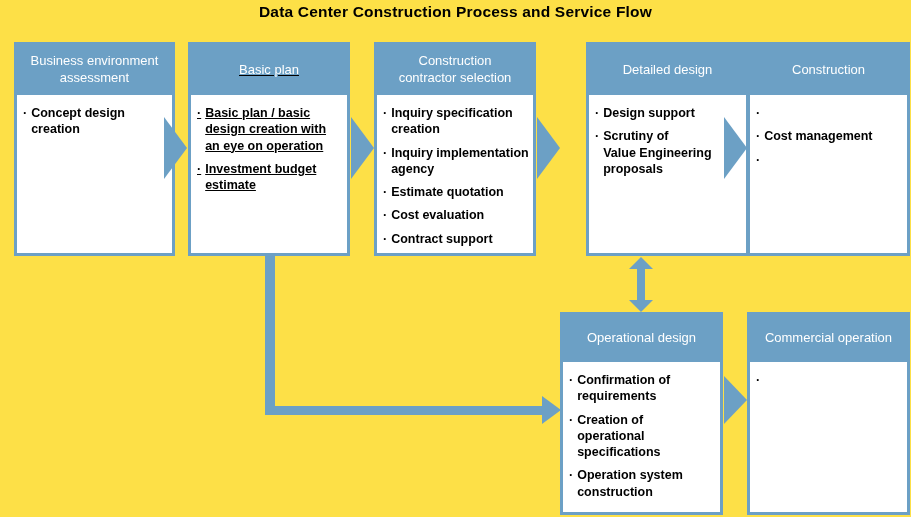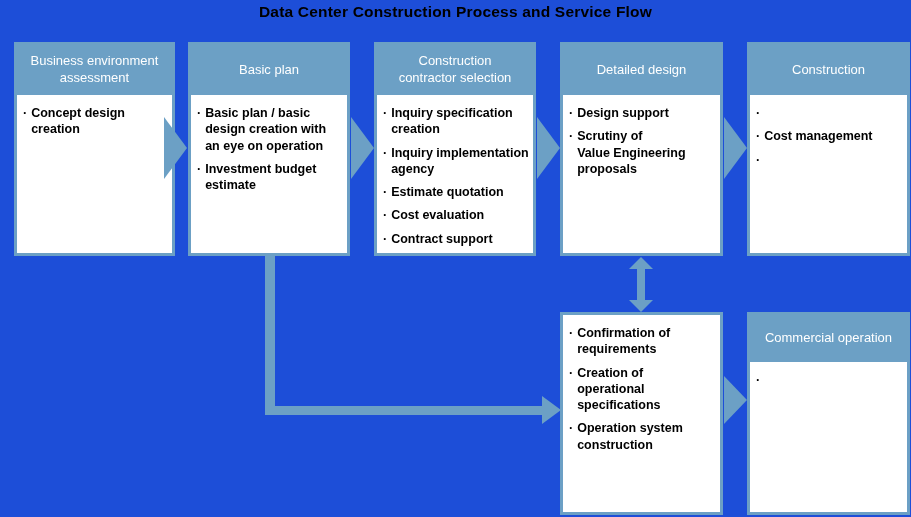--- a/index.html
+++ b/index.html
@@ -1,20 +1,20 @@
 <!DOCTYPE html>
 <html style="--accent: #6CA0C5;"><head>
 <meta charset="utf-8">
 <style>
   :root { --accent: #6CA0C5; }
   html,body { margin:0; padding:0; background:#fff; }
   .canvas {
     position: relative;
     width: 911px; height: 517px;
-    background: #1d4ed8;
+    background: #fde047;
     font-family: "Liberation Sans", sans-serif;
     overflow: hidden;
   }
   .title {
     position: absolute; top: 3px; left: 0; width: 100%;
     text-align: center;
     font-size: 15.5px; font-weight: bold; color: #000;
     letter-spacing: 0.2px;
   }
   .flow-box {
@@ -73,23 +73,23 @@
   
   .l-vert  { position: absolute; left: 265px; top: 256px; width: 10px; height: 159px; background: var(--accent); }
   .l-horiz { position: absolute; left: 265px; top: 406px; width: 278px; height: 9px;  background: var(--accent); }
   .l-head  {
     position: absolute; left: 542px; top: 396px; width: 0; height: 0;
     border-top: 14px solid transparent; border-bottom: 14px solid transparent;
     border-left: 19px solid var(--accent);
   }
   
   #box-0 { left: 14px;   top: 42px;  width: 161px; height: 214px; }
-  #box-1 { left: 188px; top: 42px;  width: 162px; height: 214px; }
+  #box-1 { left: 188px; top: 42px;  width: 162px; height: 214px; text-decoration: underline; }
   #box-2 { left: 374px; top: 42px;  width: 162px; height: 214px; }
-  #box-3 { left: 560px; top: 42px;  width: 163px; height: 214px; }
+  #box-3 { left: 586px; top: 42px;  width: 163px; height: 214px; }
   #box-4 { left: 747px; top: 42px;  width: 163px; height: 214px; }
   #box-5 { left: 560px; top: 312px; width: 163px; height: 203px; }
   #box-6 { left: 747px; top: 312px; width: 163px; height: 203px; }
   #arr-0 { left: 164px; top: 117px; }
   #arr-1 { left: 351px; top: 117px; }
   #arr-2 { left: 537px; top: 117px; }
   #arr-3 { left: 724px; top: 117px; }
   #arr-4 { left: 724px; top: 376px; }
 </style>
 </head>
@@ -183,20 +183,21 @@
           <span class="dot">·</span>
           <span class="tx">Cost management</span>
         </div>
       <div class="item">
           <span class="dot">·</span>
         </div>
     </div>
   </div>
 
   <div class="flow-box" id="box-5">
+    <div class="hd hd-bottom">Operational design</div>
     <div class="bd">
       <div class="item">
           <span class="dot">·</span>
           <span class="tx">Confirmation of
 requirements</span>
         </div>
       <div class="item">
           <span class="dot">·</span>
           <span class="tx">Creation of
 operational

